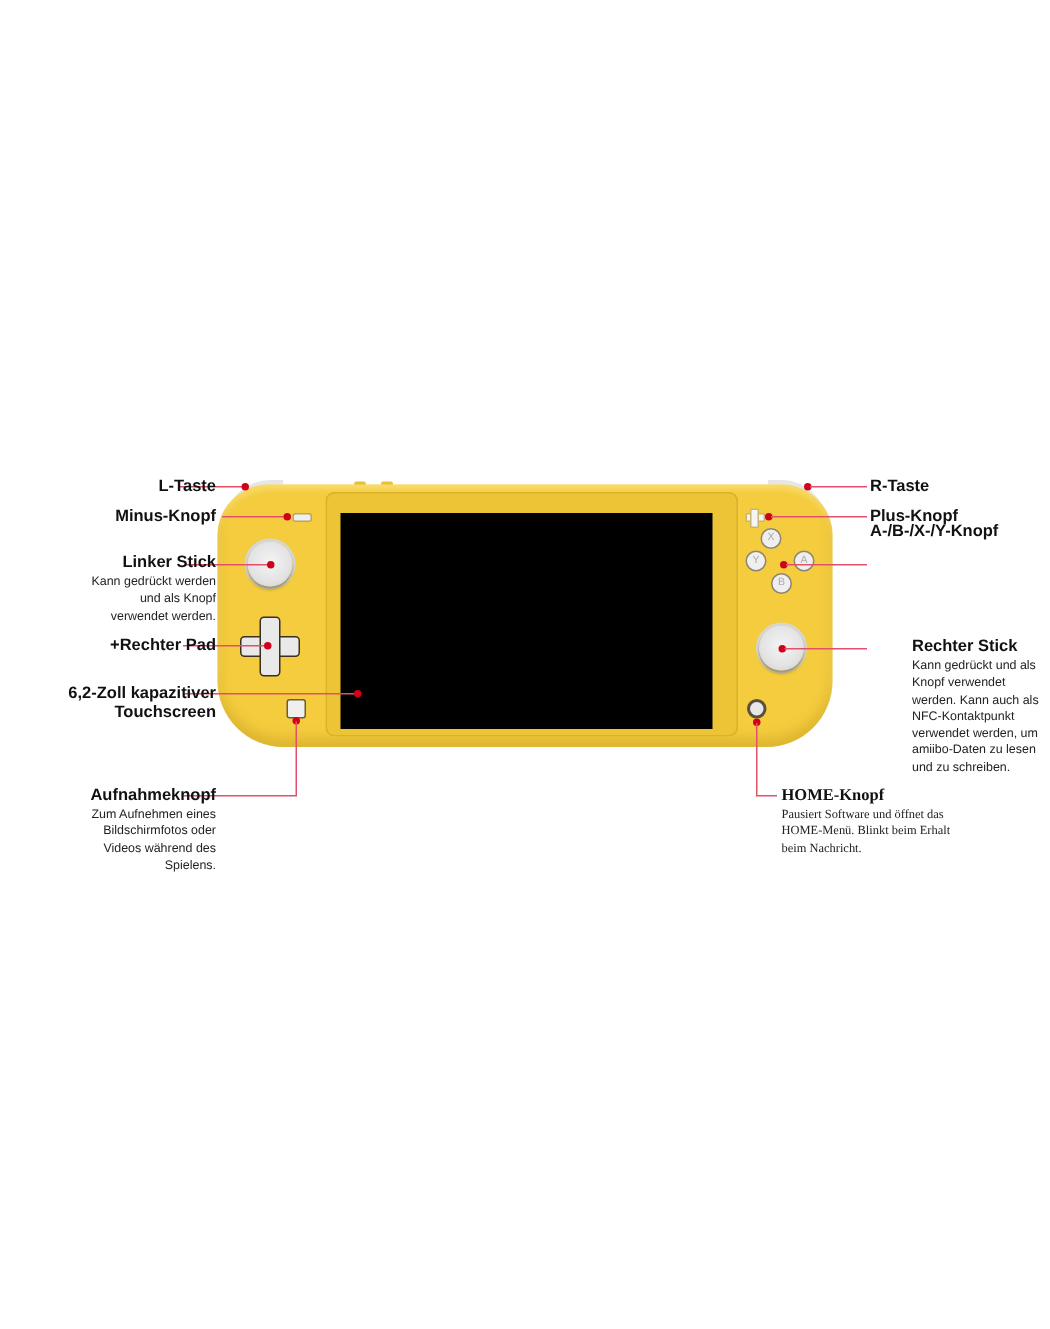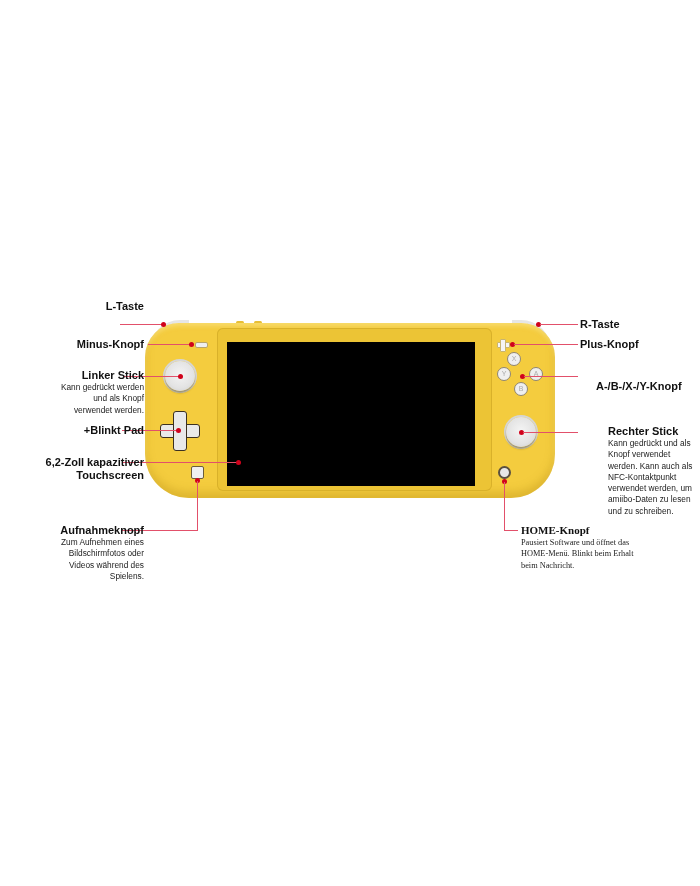--- a/index.html
+++ b/index.html
@@ -108,48 +108,48 @@
 <div class="dot" style="left:520px;top:374px;"></div>
 <div class="line" style="left:524px;top:376px;width:54px;"></div>
 
 <div class="dot" style="left:519px;top:430px;"></div>
 <div class="line" style="left:523px;top:432px;width:55px;"></div>
 
 <div class="dot" style="left:502px;top:479px;"></div>
 <div class="vline" style="left:504px;top:482px;height:48px;"></div>
 <div class="line" style="left:504px;top:530px;width:14px;"></div>
 
-<div class="abs title right" style="right:556px;top:300px;">L-Taste</div>
+<div class="abs title right" style="right:556px;top:318px;">L-Taste</div>
 <div class="abs title right" style="right:556px;top:338px;padding-left:15px;">Minus-Knopf</div>
 
 <div class="abs right" style="right:556px;top:369px;width:160px;">
   <div class="title">Linker Stick</div>
   <div class="desc">Kann gedrückt werden</div>
   <div class="desc">und als Knopf</div>
   <div class="desc">verwendet werden.</div>
 </div>
 
-<div class="abs title right" style="right:556px;top:424px;">+Blinkt Pad</div>
+<div class="abs title right" style="right:556px;top:424px;">+Rechter Pad</div>
 
 <div class="abs right" style="right:556px;top:456px;width:160px;">
   <div class="title">6,2-Zoll kapazitiver</div>
   <div class="title">Touchscreen</div>
 </div>
 
 <div class="abs right" style="right:556px;top:524px;width:160px;">
   <div class="title">Aufnahmeknopf</div>
   <div class="desc">Zum Aufnehmen eines</div>
   <div class="desc">Bildschirmfotos oder</div>
   <div class="desc">Videos während des</div>
   <div class="desc">Spielens.</div>
 </div>
 
 <div class="abs title" style="left:580px;top:318px;">R-Taste</div>
 <div class="abs title" style="left:580px;top:338px;">Plus-Knopf</div>
-<div class="abs title" style="left:580px;top:380px;margin-left:16px;">A-/B-/X-/Y-Knopf</div>
+<div class="abs title" style="left:580px;top:348px;">A-/B-/X-/Y-Knopf</div>
 
 <div class="abs" style="left:580px;top:425px;width:118px;margin-left:28px;">
   <div class="title">Rechter Stick</div>
   <div class="desc">Kann gedrückt und als</div>
   <div class="desc">Knopf verwendet</div>
   <div class="desc">werden. Kann auch als</div>
   <div class="desc">NFC-Kontaktpunkt</div>
   <div class="desc">verwendet werden, um</div>
   <div class="desc">amiibo-Daten zu lesen</div>
   <div class="desc">und zu schreiben.</div>

